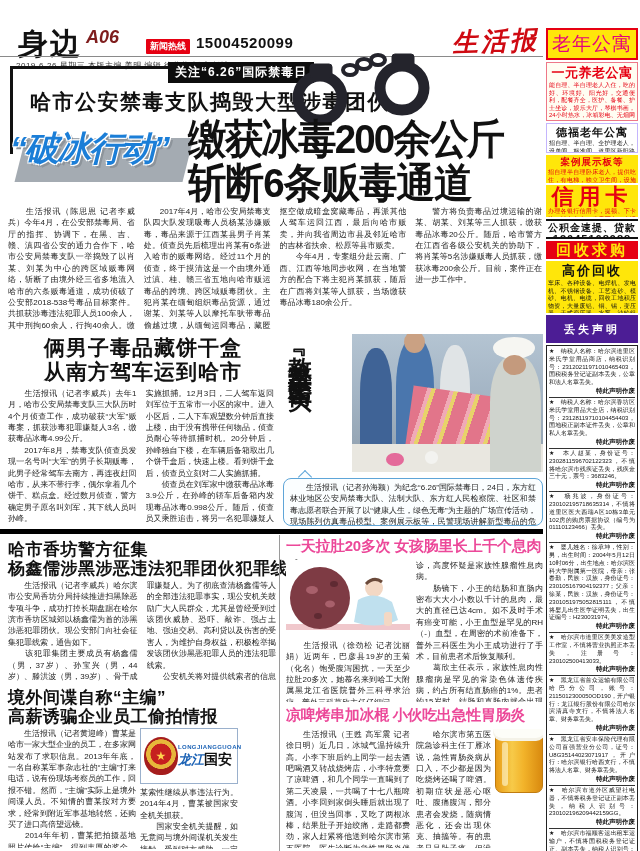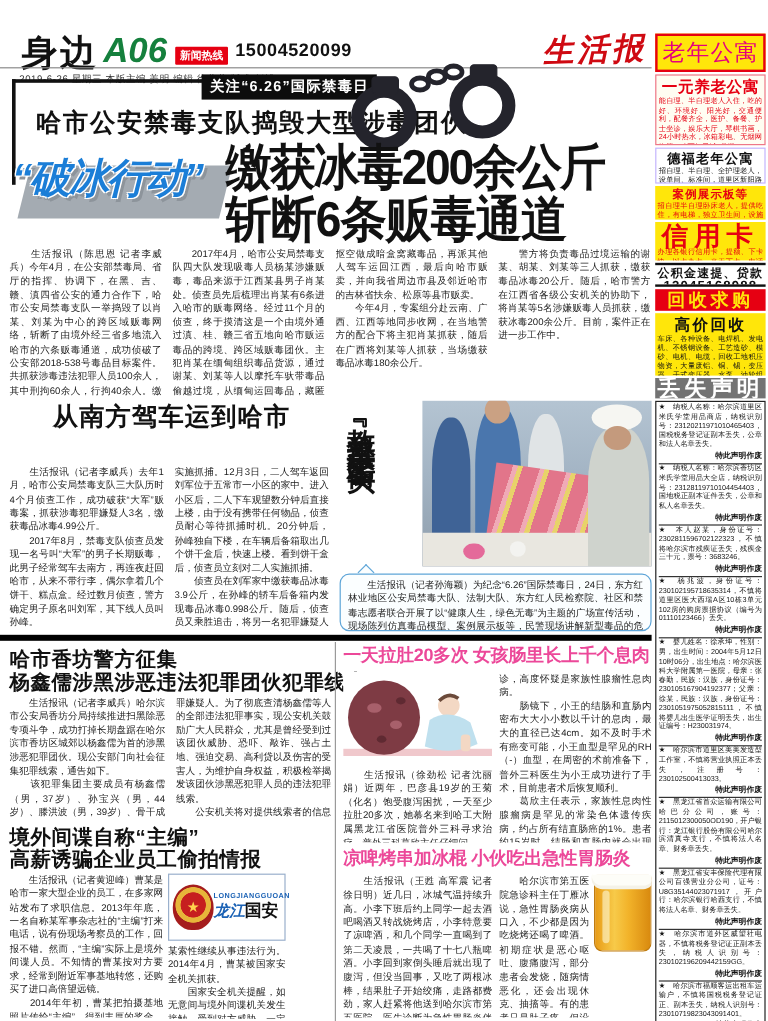--- a/index.html
+++ b/index.html
@@ -4,21 +4,21 @@
 <style>
   *{margin:0;padding:0;box-sizing:border-box}
   html,body{width:640px;height:851px;background:#fff}
   body{font-family:"Liberation Sans","DejaVu Sans",sans-serif;color:#111;position:relative;overflow:hidden}
   .abs{position:absolute}
   .txt{font-size:8px;line-height:1.42;text-align:justify;color:#1c1c1c;white-space:pre-line;overflow:hidden}
   .cols{display:flex;gap:9px}
   .col{flex:1}
   
   .sec{left:18px;top:24px;font-size:30px;font-weight:900;letter-spacing:2px}
-  .pgno{left:86px;top:27px;font-size:29px;font-weight:900;color:#15803d;font-style:italic}
+  .pgno{left:86px;top:27px;font-size:18px;font-weight:900;color:#7f1d1d;font-style:italic}
   .hotbadge{left:146px;top:39px;background:#e60012;color:#fff;font-size:9px;font-weight:700;padding:1px 4px;border-radius:1px}
   .hotnum{left:196px;top:34px;font-size:15px;font-weight:800;letter-spacing:.5px}
   .plogo{left:452px;top:24px;font-size:26px;font-weight:900;color:#cf0a12;font-style:italic;transform:rotate(-2deg);letter-spacing:3px}
   .hrule{left:0;top:56px;width:543px;height:1px;background:#8a8a8a}
   .dateline{left:16px;top:60px;font-size:8px;color:#333;letter-spacing:.5px}
   
   .bracket{left:10px;top:66px;width:252px;height:88px;border-left:3px solid #111;border-top:3px solid #111}
   .badge{left:168px;top:62px;background:#0d0d0d;color:#fff;font-size:12px;font-weight:800;padding:2px 7px;letter-spacing:1px}
   .kicker{left:30px;top:88px;font-size:21px;font-weight:900;letter-spacing:1.5px}
   .cuffs{left:282px;top:44px}
@@ -78,21 +78,21 @@
   .ad4{height:28px;background:#ffe60a;text-align:center;padding:1px 2px}
   .ad4 .t{color:#e60012;font-size:9.5px;font-weight:900;letter-spacing:1px}
   .ad5{height:32px;background:#ffe60a;text-align:center;padding:1px 2px}
   .ad5 .t{color:#e60012;font-size:22px;font-weight:900;letter-spacing:5px;line-height:1}
   .ad6{height:20px;border-top:2px solid #111;border-bottom:2px solid #111;text-align:center}
   .ad6 .t{font-size:10px;font-weight:900;letter-spacing:1px}
   .ad6 .ph6{font-size:11px;font-weight:900;letter-spacing:1px;line-height:.8}
   .ad7{height:18px;background:#e60012;color:#ffe60a;font-size:15px;font-weight:900;display:flex;align-items:center;justify-content:center;letter-spacing:3px}
   .ad8{height:52px;background:#ffe60a;padding:1px 2px;text-align:center}
   .ad8 .t{font-size:13px;font-weight:900;letter-spacing:2px}
-  .ad9{height:17px;background:#737373;color:#fff;font-size:19px;font-weight:900;display:flex;align-items:center;justify-content:center;letter-spacing:3px}
+  .ad9{height:28px;background:#4c1d95;color:#fff;font-size:11px;font-weight:900;display:flex;align-items:center;justify-content:center;letter-spacing:3px}
   .notices{border:1px solid #222;padding:1px 2px}
   .note{border-bottom:1px solid #333;padding:1px 0}
   .note:last-child{border-bottom:none}
   .note .nt{font-size:6px;line-height:1.3;text-align:justify;color:#151515}
   .note .ns{font-size:6.5px;font-weight:800;text-align:right;color:#111}
 </style>
 </head>
 <body>
 
 <div class="abs sec">身边</div>
@@ -125,20 +125,21 @@
 <div class="abs big2">斩断6条贩毒通道</div>
 <div class="abs cols leadcols">
   <div class="col txt">　　生活报讯（陈思恩 记者李威兵）今年4月，在公安部禁毒局、省厅的指挥、协调下，在黑、吉、赣、滇四省公安的通力合作下，哈市公安局禁毒支队一举捣毁了以肖某、刘某为中心的跨区域贩毒网络，斩断了由境外经三省多地流入哈市的六条贩毒通道，成功侦破了公安部2018-538号毒品目标案件。共抓获涉毒违法犯罪人员100余人，其中刑拘60余人，行拘40余人。缴获毒品冰毒222公斤，其中海洛因10公斤，冰毒片剂30克。依法扣押涉毒摩托车4台。此案是哈市单案缴获毒品冰毒数量最多的案件。</div>
   <div class="col txt">　　2017年4月，哈市公安局禁毒支队四大队发现吸毒人员杨某涉嫌贩毒，毒品来源于江西某县男子肖某处。侦查员先后梳理出肖某有6条进入哈市的贩毒网络。经过11个月的侦查，终于摸清这是一个由境外通过滇、桂、赣三省五地向哈市贩运毒品的跨境、跨区域贩毒团伙。主犯肖某在缅甸组织毒品货源，通过谢某、刘某等人以摩托车驮带毒品偷越过境，从缅甸运回毒品，藏匿至云南，再派人驾驶摩托车运输至广西，而后将汽车坐垫下</div>
   <div class="col txt">抠空做成暗盒窝藏毒品，再派其他人驾车运回江西，最后向哈市贩卖，并向我省周边市县及邻近哈市的吉林省扶余、松原等县市贩卖。
 　　今年4月，专案组分赴云南、广西、江西等地同步收网，在当地警方的配合下将主犯肖某抓获，随后在广西将刘某等人抓获，当场缴获毒品冰毒180余公斤。</div>
   <div class="col txt">　　警方将负责毒品过境运输的谢某、胡某、刘某等三人抓获，缴获毒品冰毒20公斤。随后，哈市警方在江西省各级公安机关的协助下，将肖某等5名涉嫌贩毒人员抓获，缴获冰毒200余公斤。目前，案件正在进一步工作中。</div>
 </div>
 
 <div class="abs cktitle">
+  <div>俩男子毒品藏饼干盒</div>
   <div>从南方驾车运到哈市</div>
 </div>
 <div class="abs cols ckcols">
   <div class="col txt">　　生活报讯（记者李威兵）去年1月，哈市公安局禁毒支队三大队历时4个月侦查工作，成功破获“大军”贩毒案，抓获涉毒犯罪嫌疑人3名，缴获毒品冰毒4.99公斤。
 　　2017年8月，禁毒支队侦查员发现一名号叫“大军”的男子长期贩毒，此男子经常驾车去南方，再连夜赶回哈市，从来不带行李，偶尔拿着几个饼干、糕点盒。经过数月侦查，警方确定男子原名叫刘军，其下线人员叫孙峰。
 　　2017年12月初，刘、孙二人从南</div>
   <div class="col txt">实施抓捕。12月3日，二人驾车返回刘军位于五常市一小区的家中。进入小区后，二人下车观望数分钟后直接上楼，由于没有携带任何物品，侦查员耐心等待抓捕时机。20分钟后，孙峰独自下楼，在车辆后备箱取出几个饼干盒后，快速上楼。看到饼干盒后，侦查员立刻对二人实施抓捕。
 　　侦查员在刘军家中缴获毒品冰毒3.9公斤，在孙峰的轿车后备箱内发现毒品冰毒0.998公斤。随后，侦查员又乘胜追击，将另一名犯罪嫌疑人戴某抓获。</div>
 </div>
 

